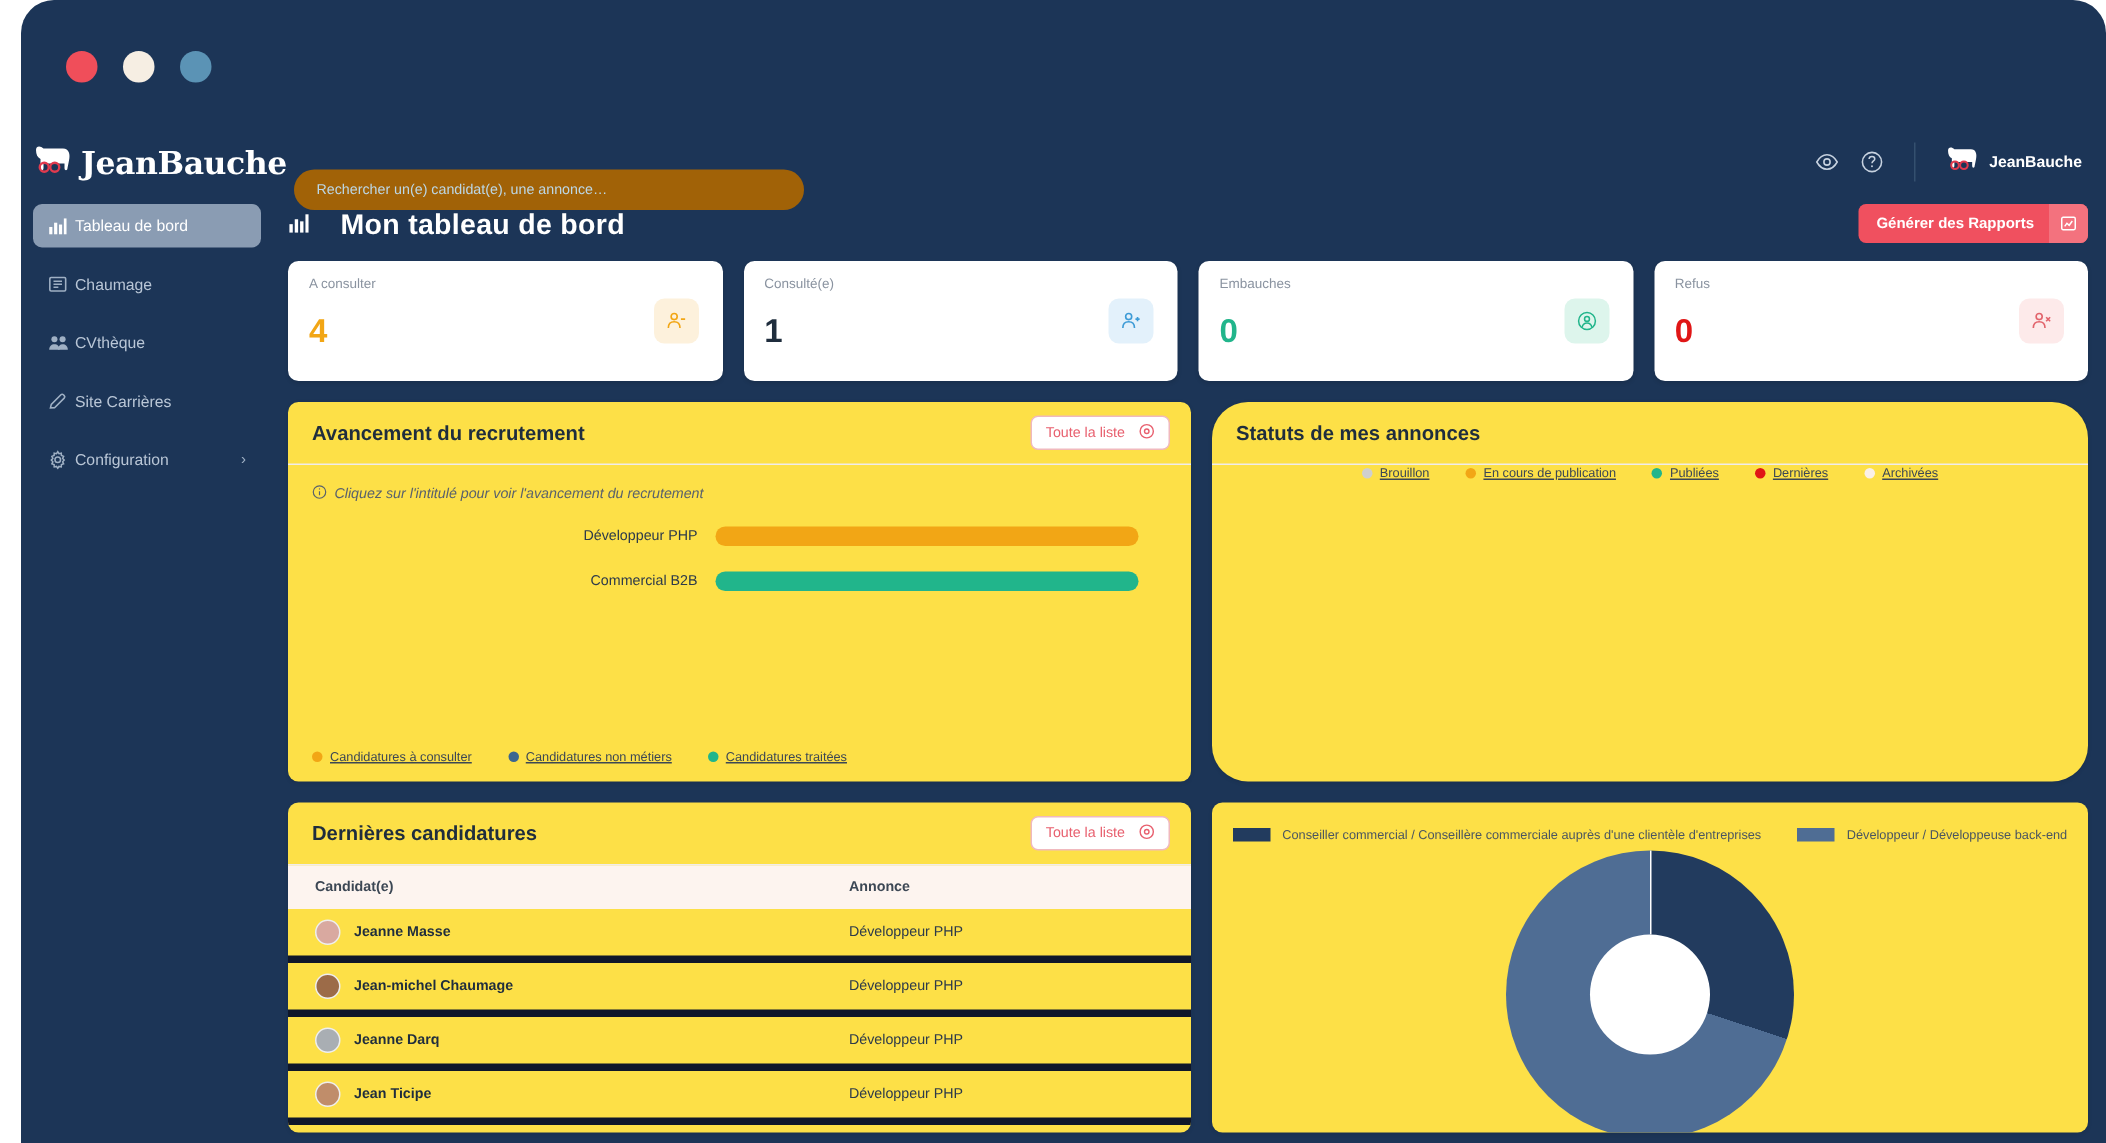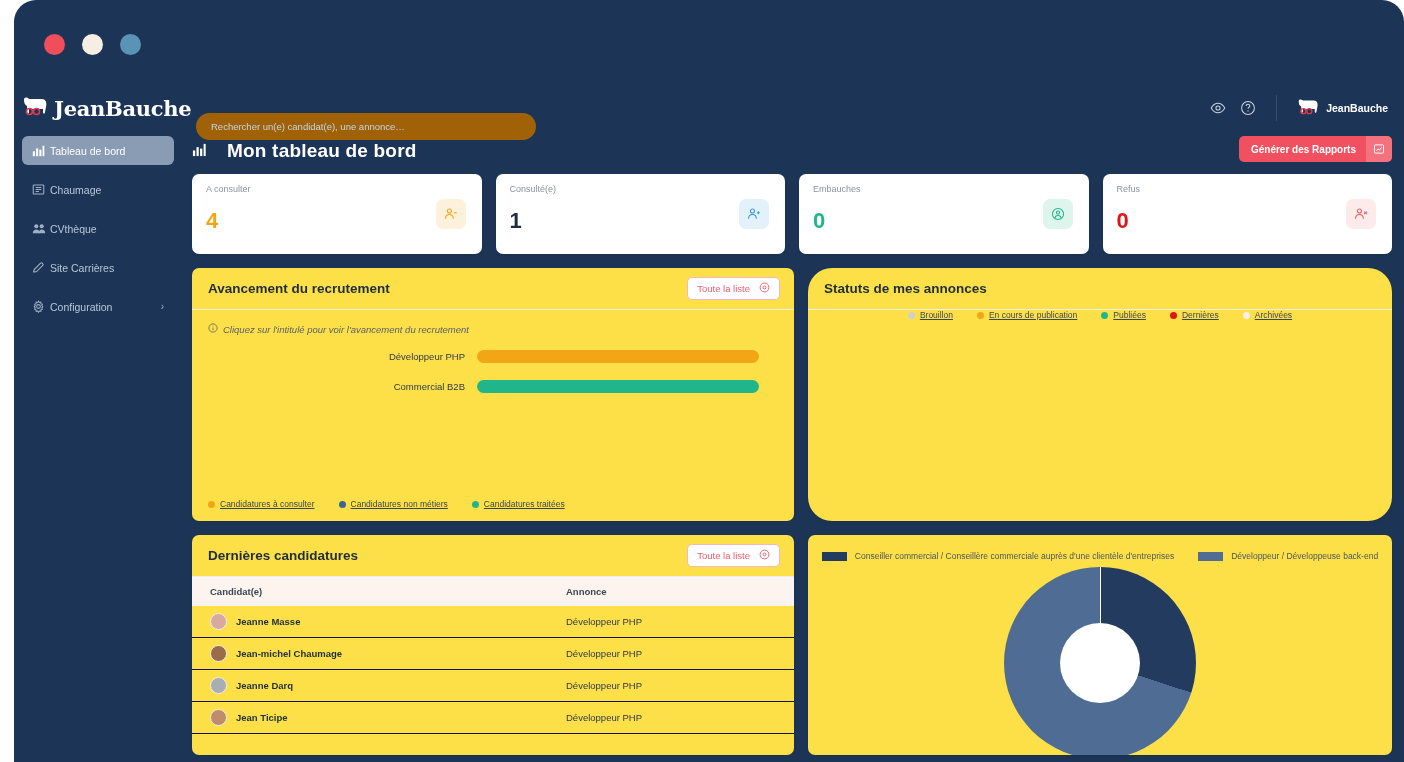--- a/index.html
+++ b/index.html
@@ -243,21 +243,21 @@
   table.cands th {
     background: #fdf4ef;
     text-align: left;
     font-size: 9.5px; color: #3c4754; font-weight: 700;
     padding: 9px 0 9px 0;
   }
   table.cands th:first-child { padding-left: 18px; }
   table.cands td {
     font-size: 9.5px; color: #2d3a4a;
     padding: 7px 0;
-    border-bottom: 1px solid #0f172a;
+    border-bottom: 5px solid #0f172a;
   }
   table.cands td:first-child { padding-left: 18px; }
   .cand-cell { display: flex; align-items: center; gap: 9px; }
   .cand-name { font-weight: 700; color: #1f2d3d; font-size: 9.5px; }
   .avatar {
     width: 17px; height: 17px; border-radius: 50%;
     background: #c8a9a0;
     border: 1px solid #eee;
     flex: 0 0 auto;
   }

